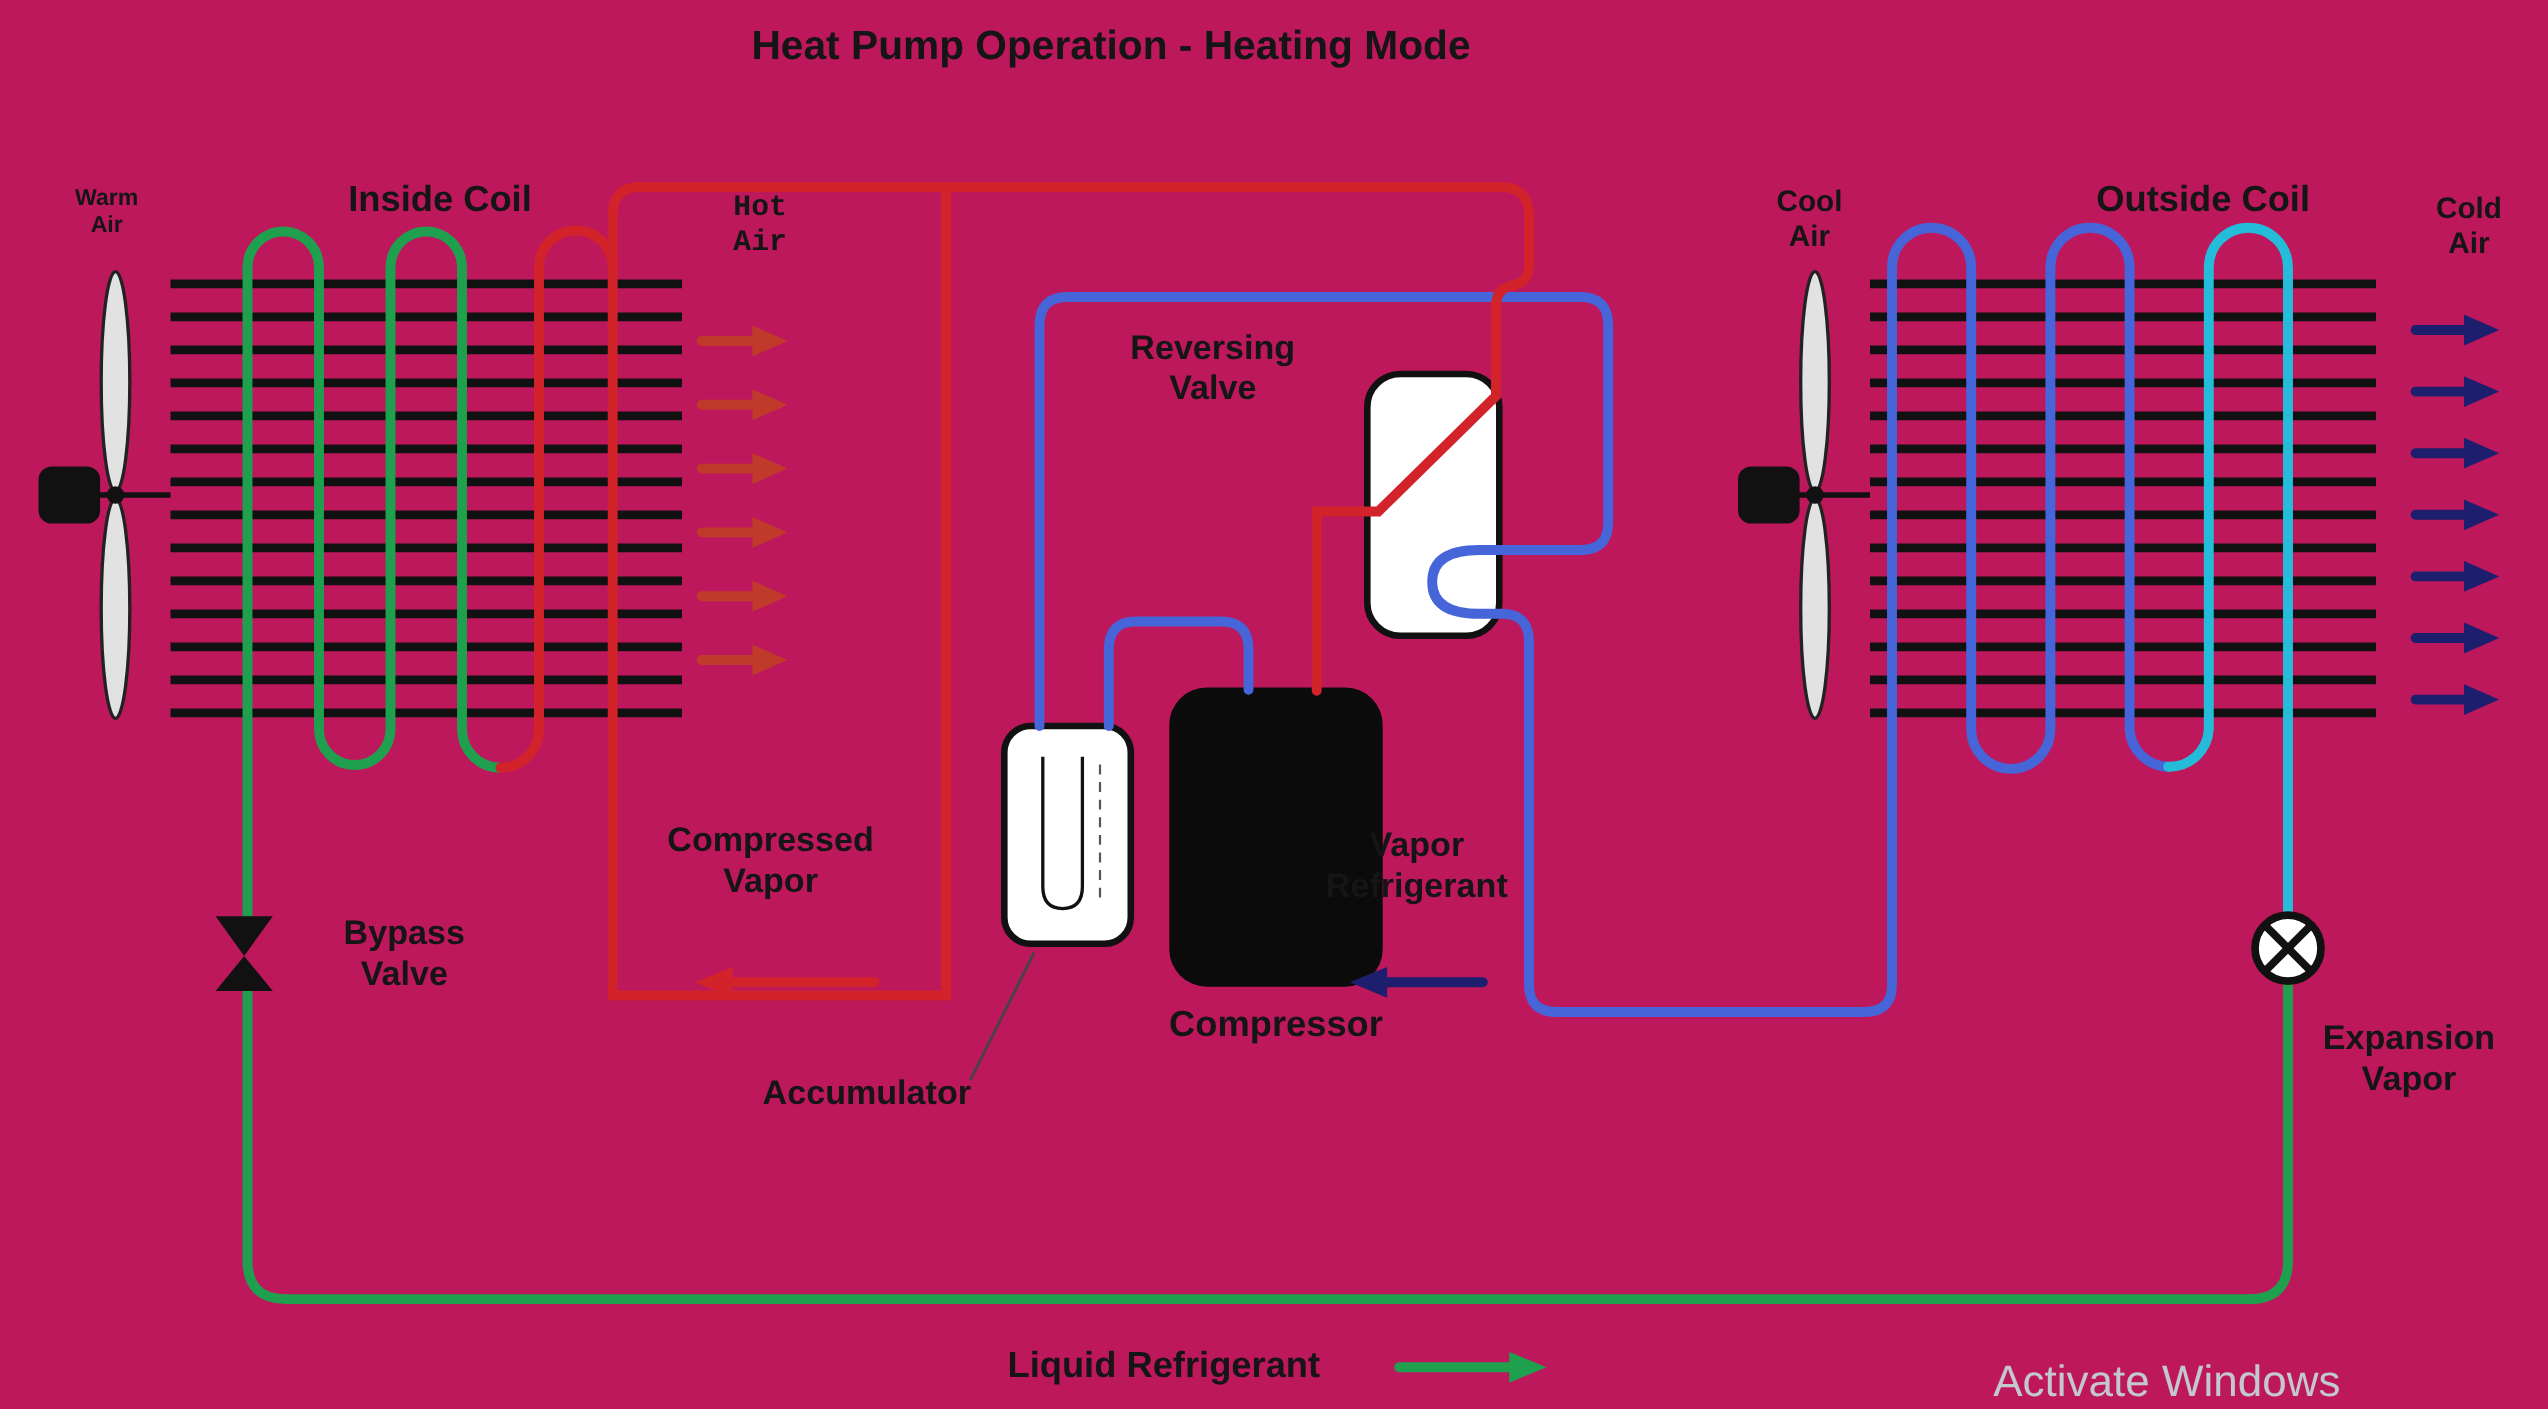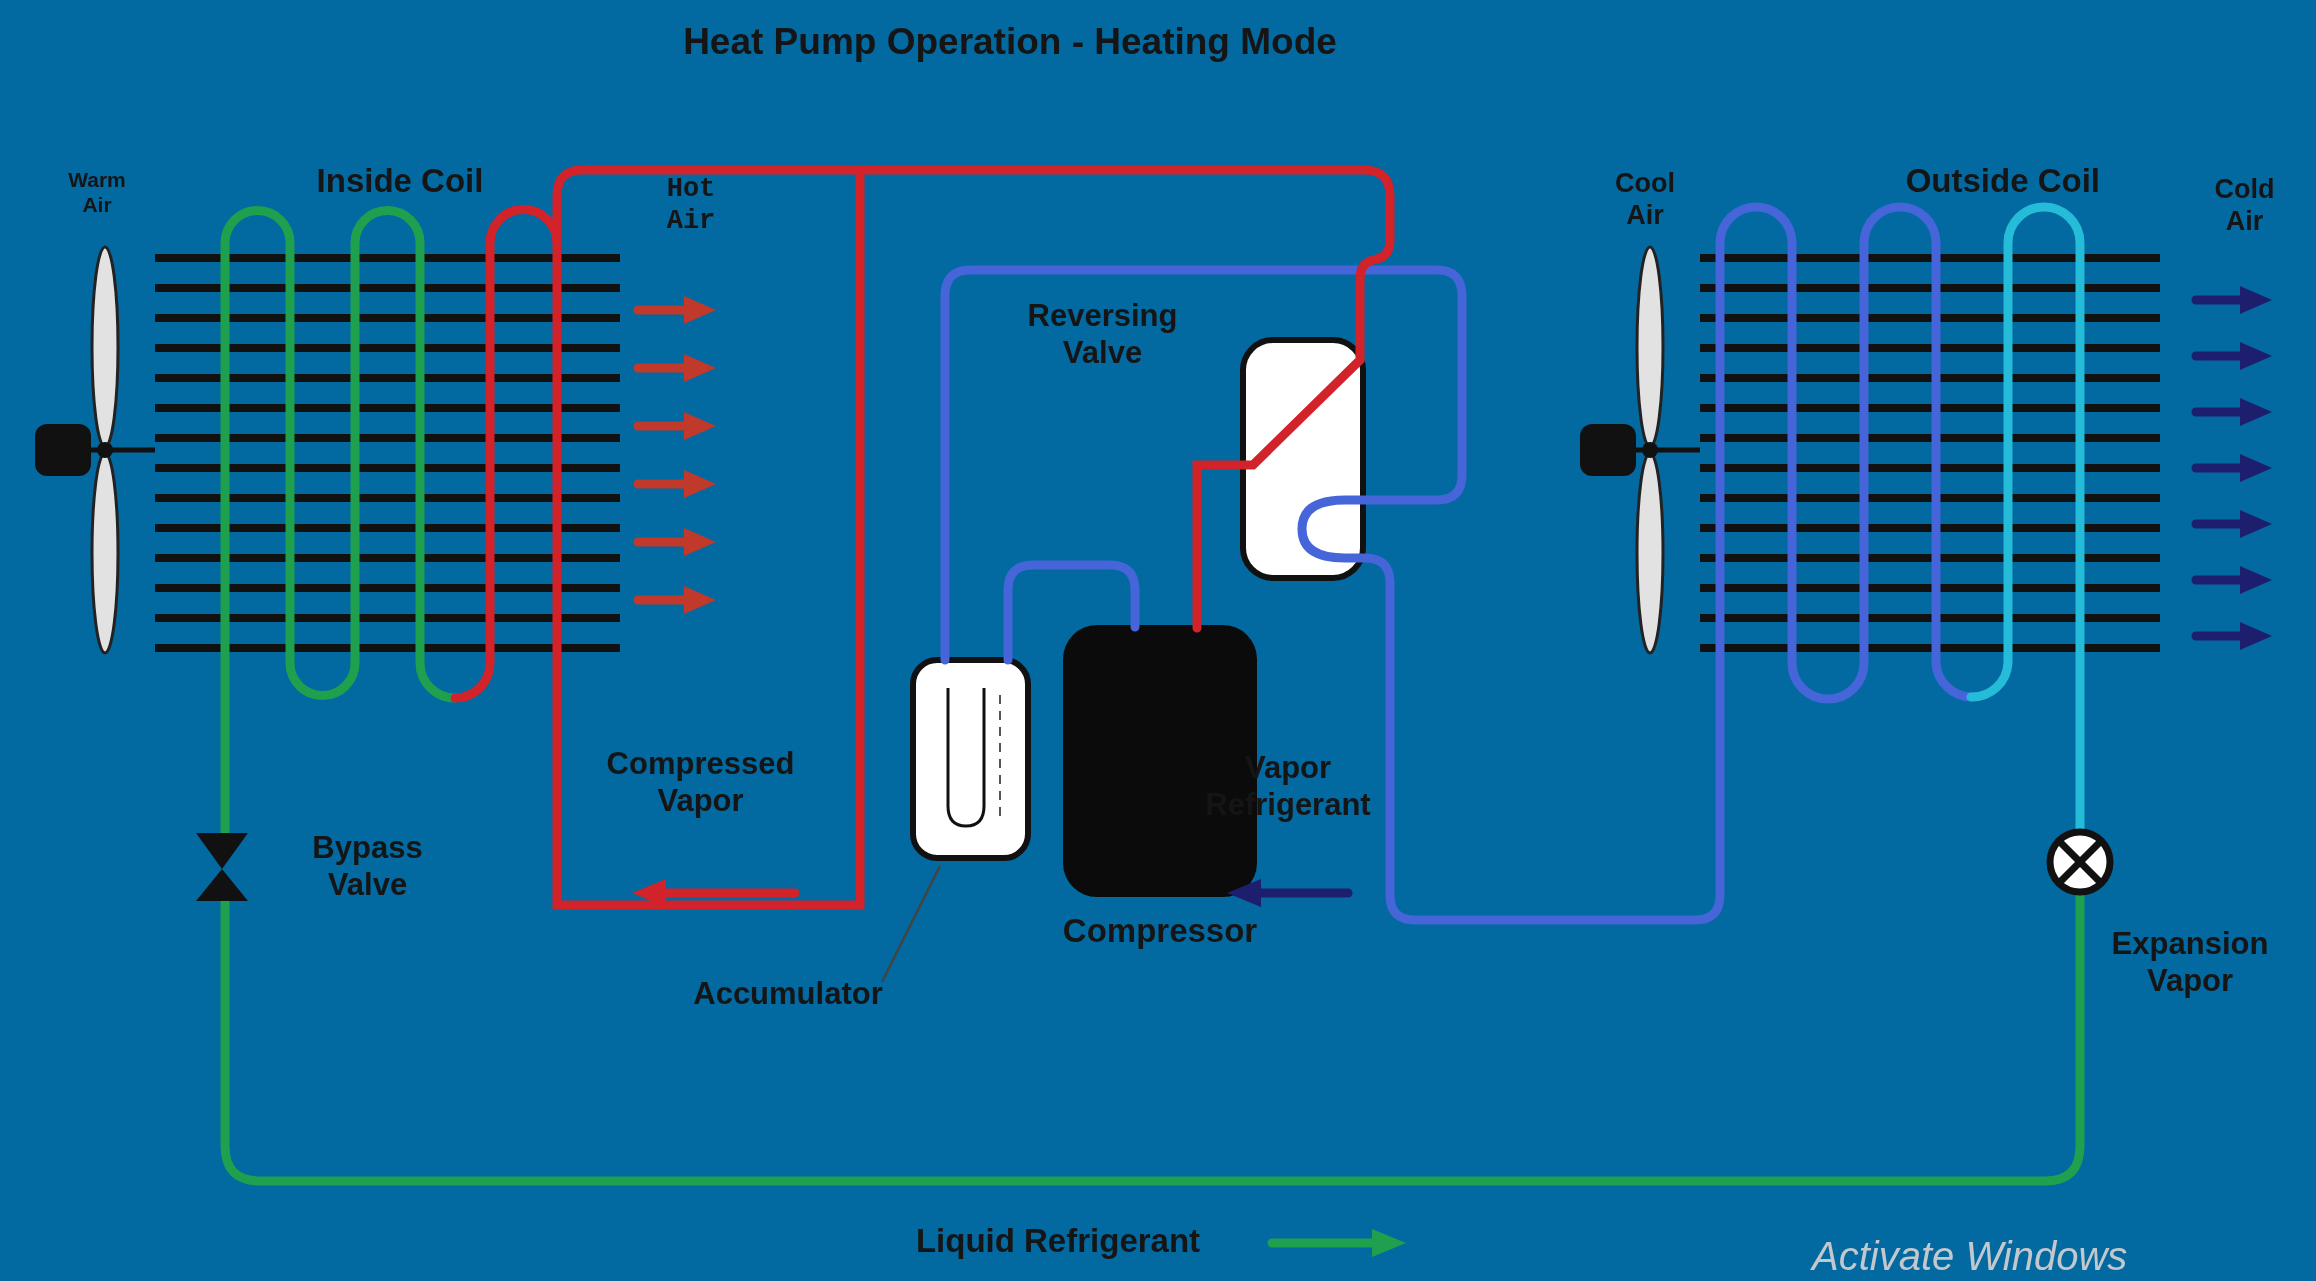--- a/index.html
+++ b/index.html
@@ -1,21 +1,21 @@
 <!DOCTYPE html>
 <html><head>
 <meta charset="utf-8">
 <style>
   html,body{margin:0;padding:0;background:#ffffff;}
-  #stage{position:relative;width:2316px;height:1281px;background:#0369a1;overflow:hidden;
+  #stage{position:relative;width:2316px;height:1281px;background:#be185d;overflow:hidden;
          font-family:"Liberation Sans",sans-serif;}
   svg{position:absolute;left:0;top:0;}
   .lbl{position:absolute;font-weight:bold;color:#151515;text-align:center;
        white-space:pre-line;line-height:1.18;font-family:"Liberation Sans",sans-serif;}
-  .watermark{position:absolute;font-weight:normal;font-style:italic;}
+  .watermark{position:absolute;font-weight:normal;}
 </style>
 </head>
 <body>
 
 <div id="stage">
 
 <svg width="2316" height="1281" viewBox="0 0 2316 1281">
 
   <g stroke="#111" stroke-width="8">
     <path fill="none" d="M155 258H620 M155 288H620 M155 318H620 M155 348H620 M155 378H620 M155 408H620 M155 438H620 M155 468H620 M155 498H620 M155 528H620 M155 558H620 M155 588H620 M155 618H620 M155 648H620"></path>

